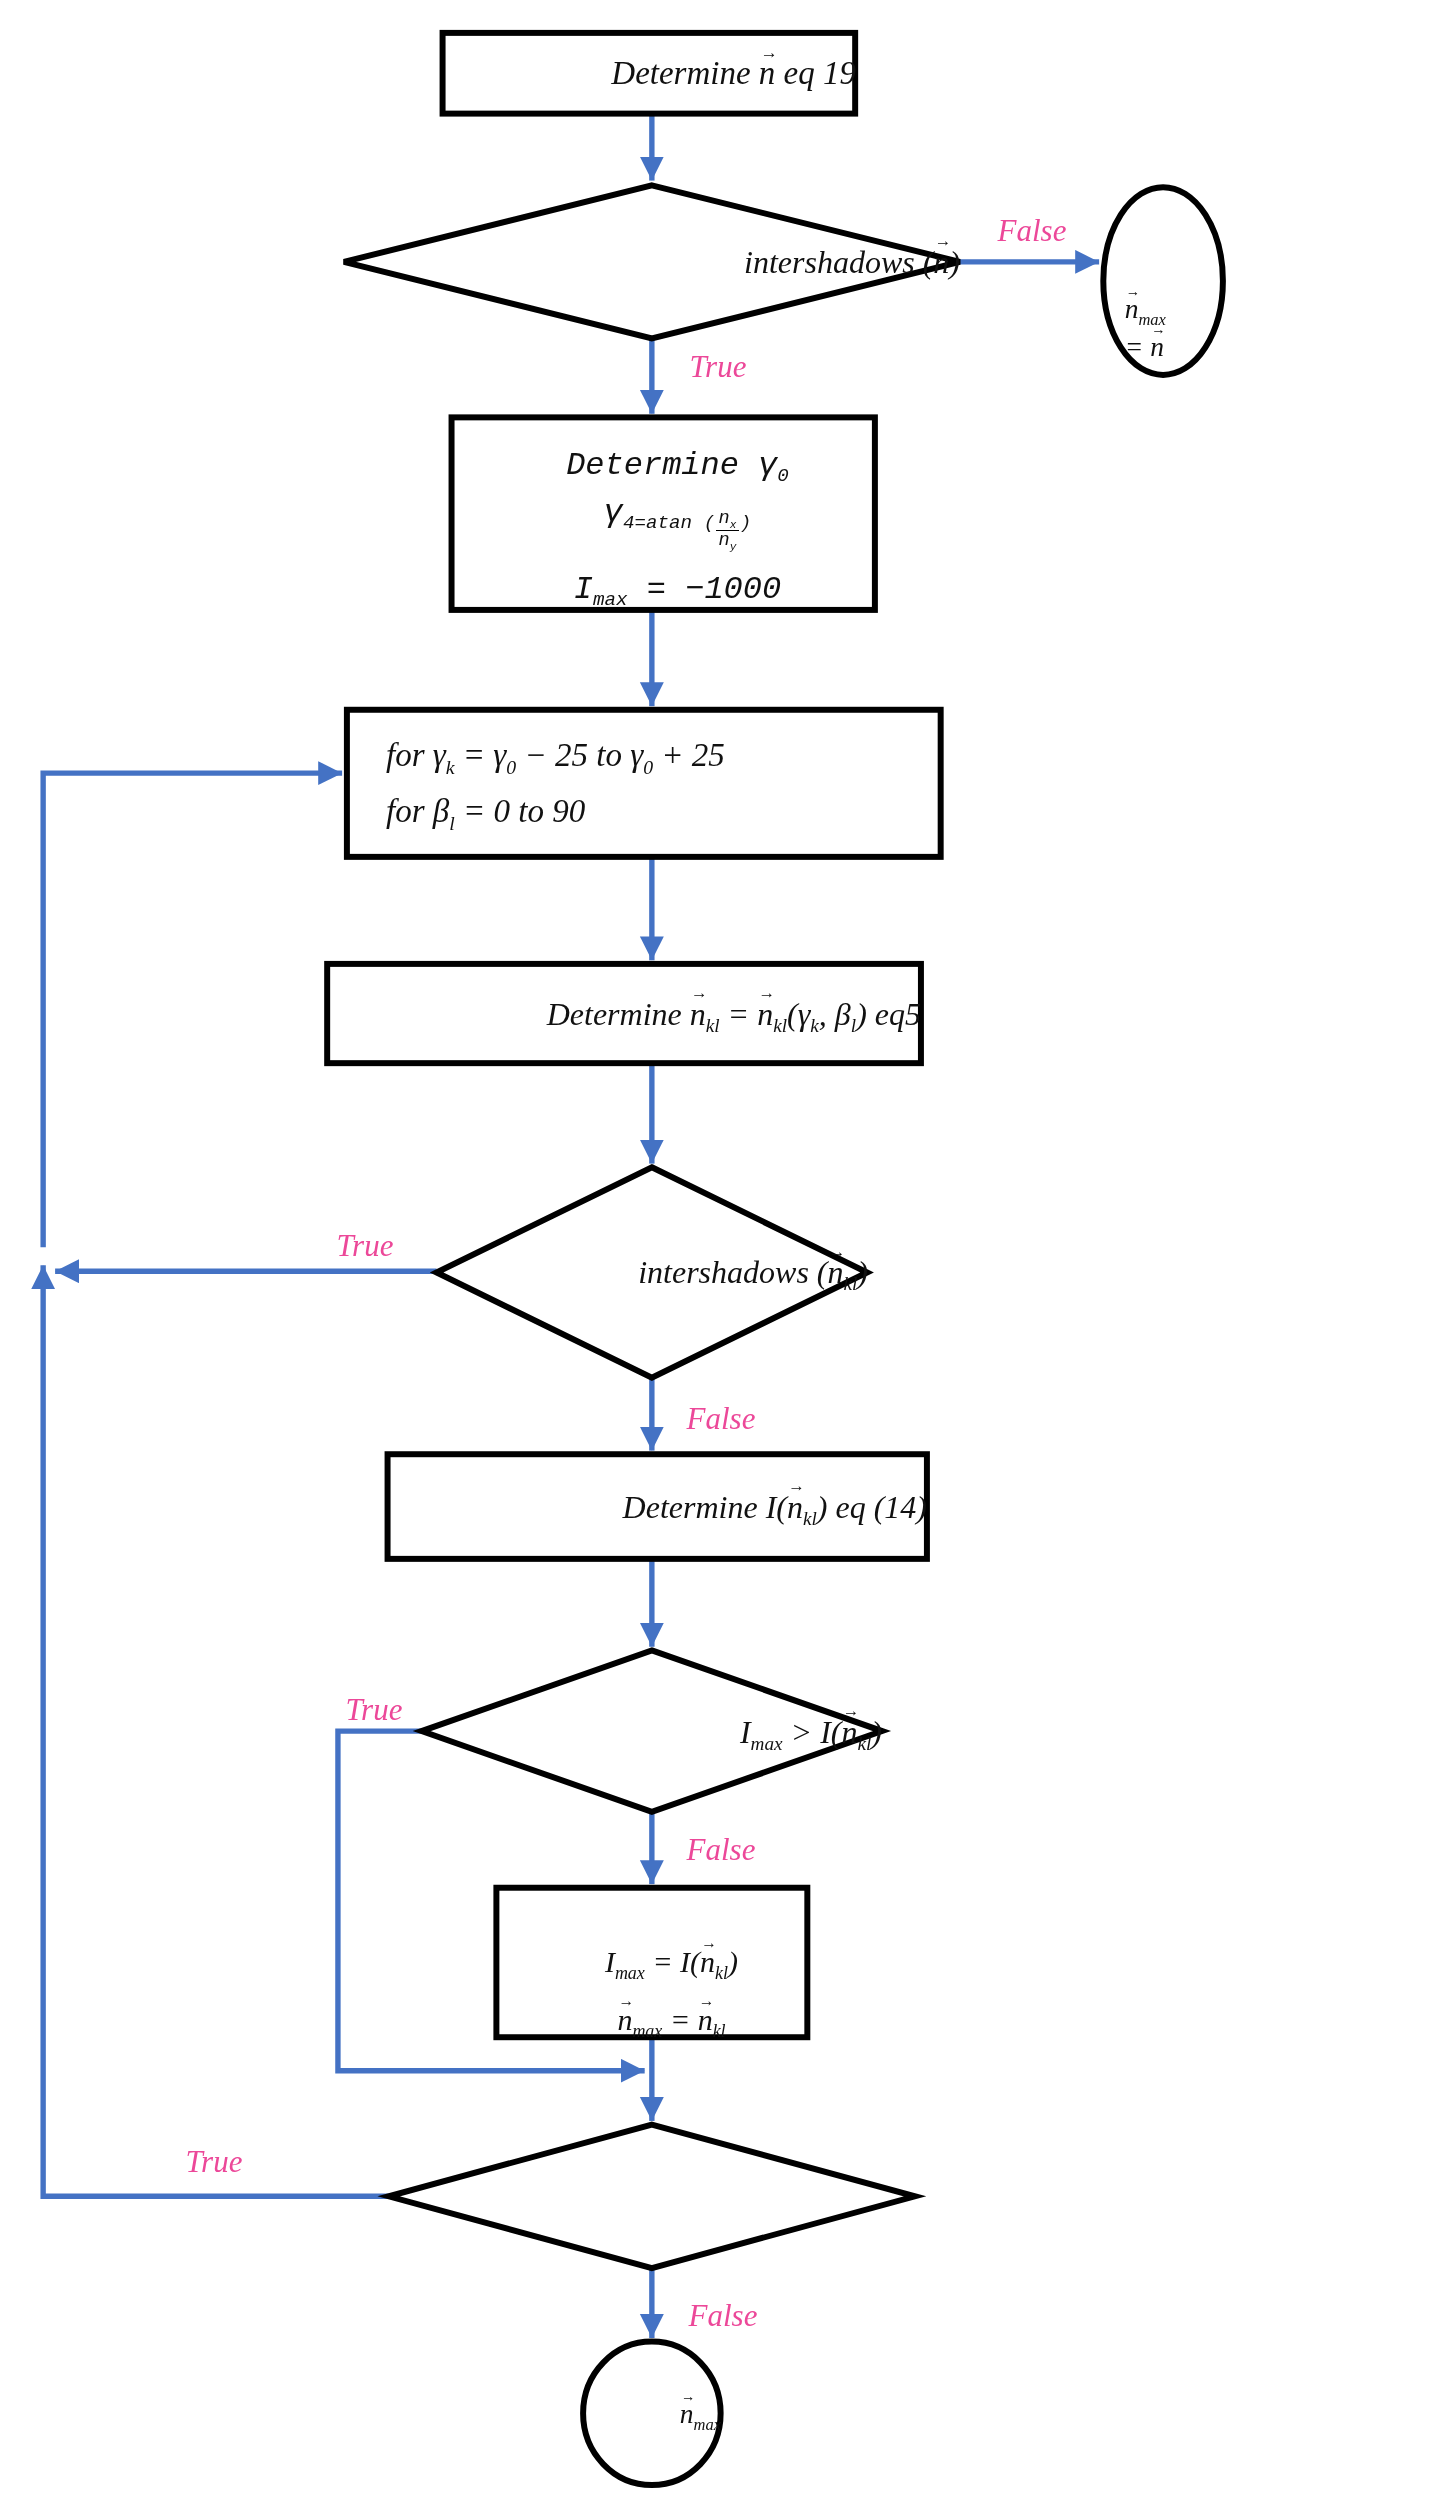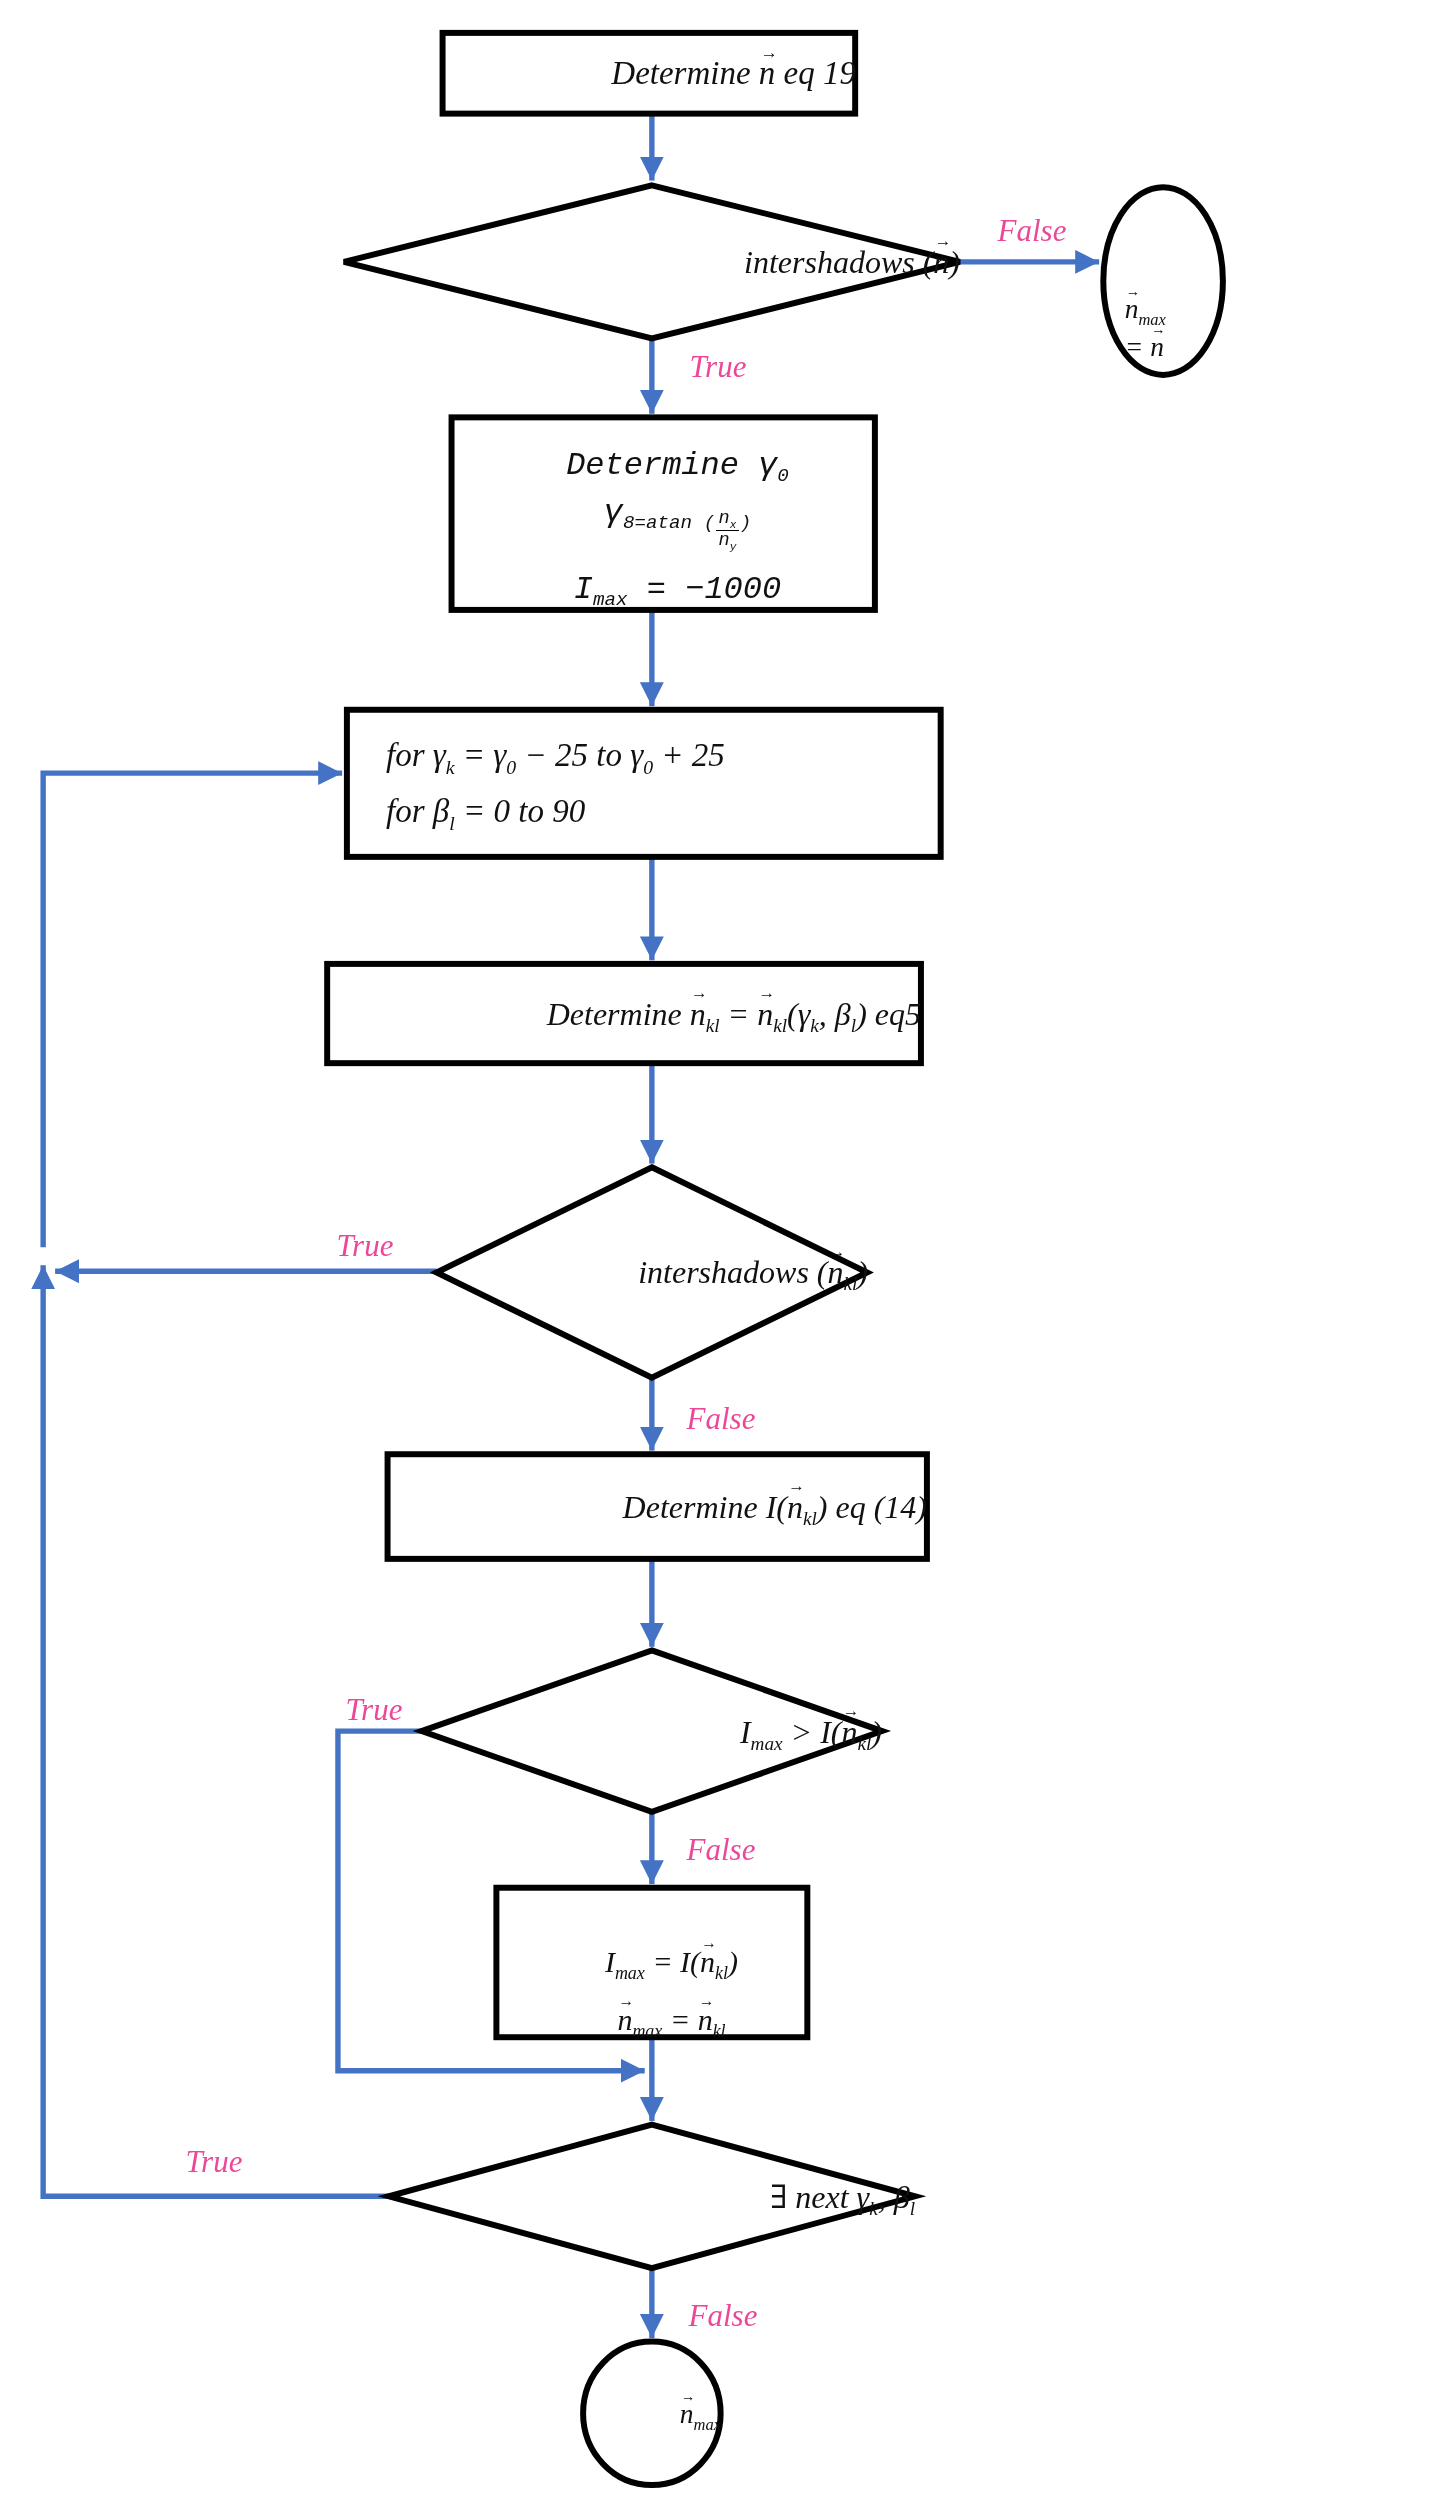--- a/index.html
+++ b/index.html
@@ -74,21 +74,21 @@
       <div class="tline">intershadows (<span class="vec">n<span class="vec-arrow">→</span></span>)</div>
     </div>
 
   <div class="node col f46" style="left:1108px;top:197px;width:114px;height:167px;align-items:flex-start;padding-left:16.7px;gap:3.6px;">
       <div class="tline"><span class="vec">n<span class="vec-arrow">→</span></span><sub>max</sub></div>
       <div class="tline">= <span class="vec">n<span class="vec-arrow">→</span></span></div>
     </div>
 
   <div class="node col f54" style="left:466px;top:417px;width:423px;height:193px;gap:7px;font-family:Liberation Mono, monospace;">
       <div class="tline">Determine γ<sub>0</sub></div>
-      <div class="tline">γ<sub>8=atan (</sub><span class="frac"><span class="fnum">n<sub>x</sub></span><span class="fden">n<sub>y</sub></span></span><sub>)</sub></div>
+      <div class="tline">γ<sub>4=atan (</sub><span class="frac"><span class="fnum">n<sub>x</sub></span><span class="fden">n<sub>y</sub></span></span><sub>)</sub></div>
       <div class="tline">I<sub>max</sub> = −1000</div>
     </div>
 
   <div class="node col f56" style="left:347px;top:710px;width:594px;height:147px;align-items:flex-start;justify-content:center;padding-left:39px;gap:14.4px;box-sizing:border-box;font-family:Liberation Serif, serif;">
       <div class="tline">for γ<sub>k</sub> = γ<sub>0</sub> − 25 to γ<sub>0</sub> + 25</div>
       <div class="tline">for β<sub>l</sub> = 0 to 90</div>
     </div>
 
   <div class="node f54" style="left:327px;top:964px;width:594px;height:99px;">
       <div class="tline">Determine <span class="vec">n<span class="vec-arrow">→</span></span><sub>kl</sub> = <span class="vec">n<span class="vec-arrow">→</span></span><sub>kl</sub>(γ<sub>k</sub>, β<sub>l</sub>) eq5</div>
@@ -104,23 +104,20 @@
 
   <div class="node f54" style="left:422px;top:1651px;width:460px;height:161px;">
       <div class="tline">I<sub>max</sub> &gt; I(<span class="vec">n<span class="vec-arrow">→</span></span><sub>kl</sub>)</div>
     </div>
 
   <div class="node col f50" style="left:516px;top:1888px;width:311px;height:150px;gap:20px;">
       <div class="tline">I<sub>max</sub> = I(<span class="vec">n<span class="vec-arrow">→</span></span><sub>kl</sub>)</div>
       <div class="tline"><span class="vec">n<span class="vec-arrow">→</span></span><sub>max</sub> = <span class="vec">n<span class="vec-arrow">→</span></span><sub>kl</sub></div>
     </div>
 
-  <div class="node f54" style="left:389px;top:2125px;width:526px;height:144px;">
-      <div class="tline">∃ next γ<sub>k</sub>, β<sub>l</sub></div>
-    </div>
 
   <div class="node f46" style="left:583px;top:2342px;width:138px;height:144px;">
       <div class="tline"><span class="vec">n<span class="vec-arrow">→</span></span><sub>max</sub></div>
     </div>
 
   <div class="elabel" style="left:966px;top:209px;width:132px;height:43px;">False</div>
 
   <div class="elabel" style="left:661px;top:346px;width:114px;height:42px;">True</div>
 
   <div class="elabel" style="left:308px;top:1225px;width:114px;height:42px;">True</div>

